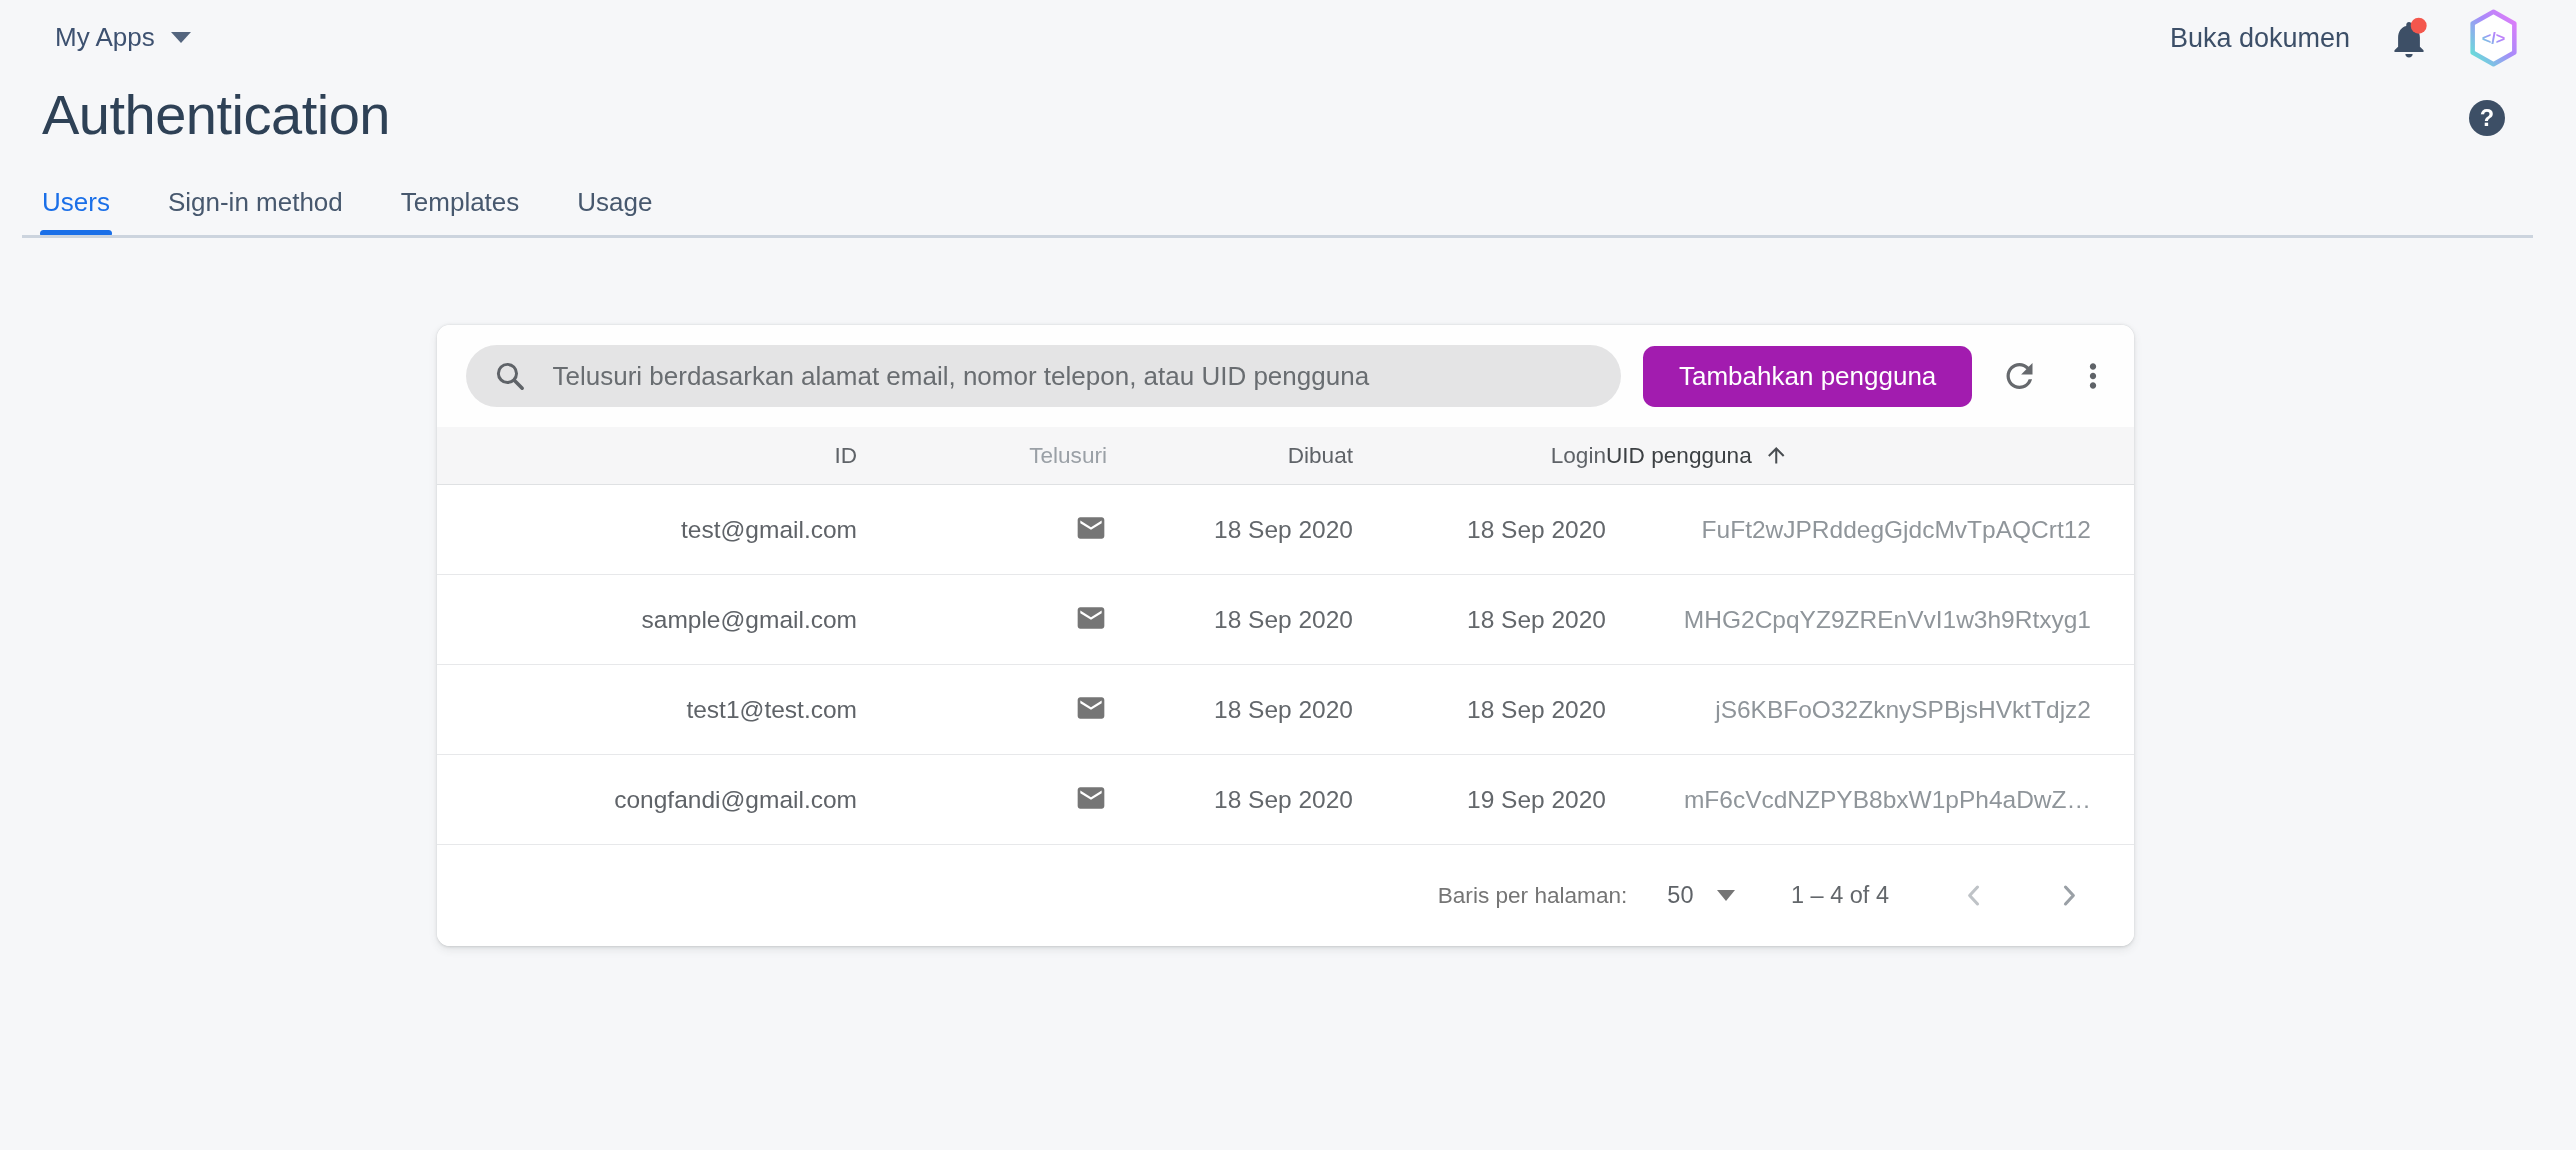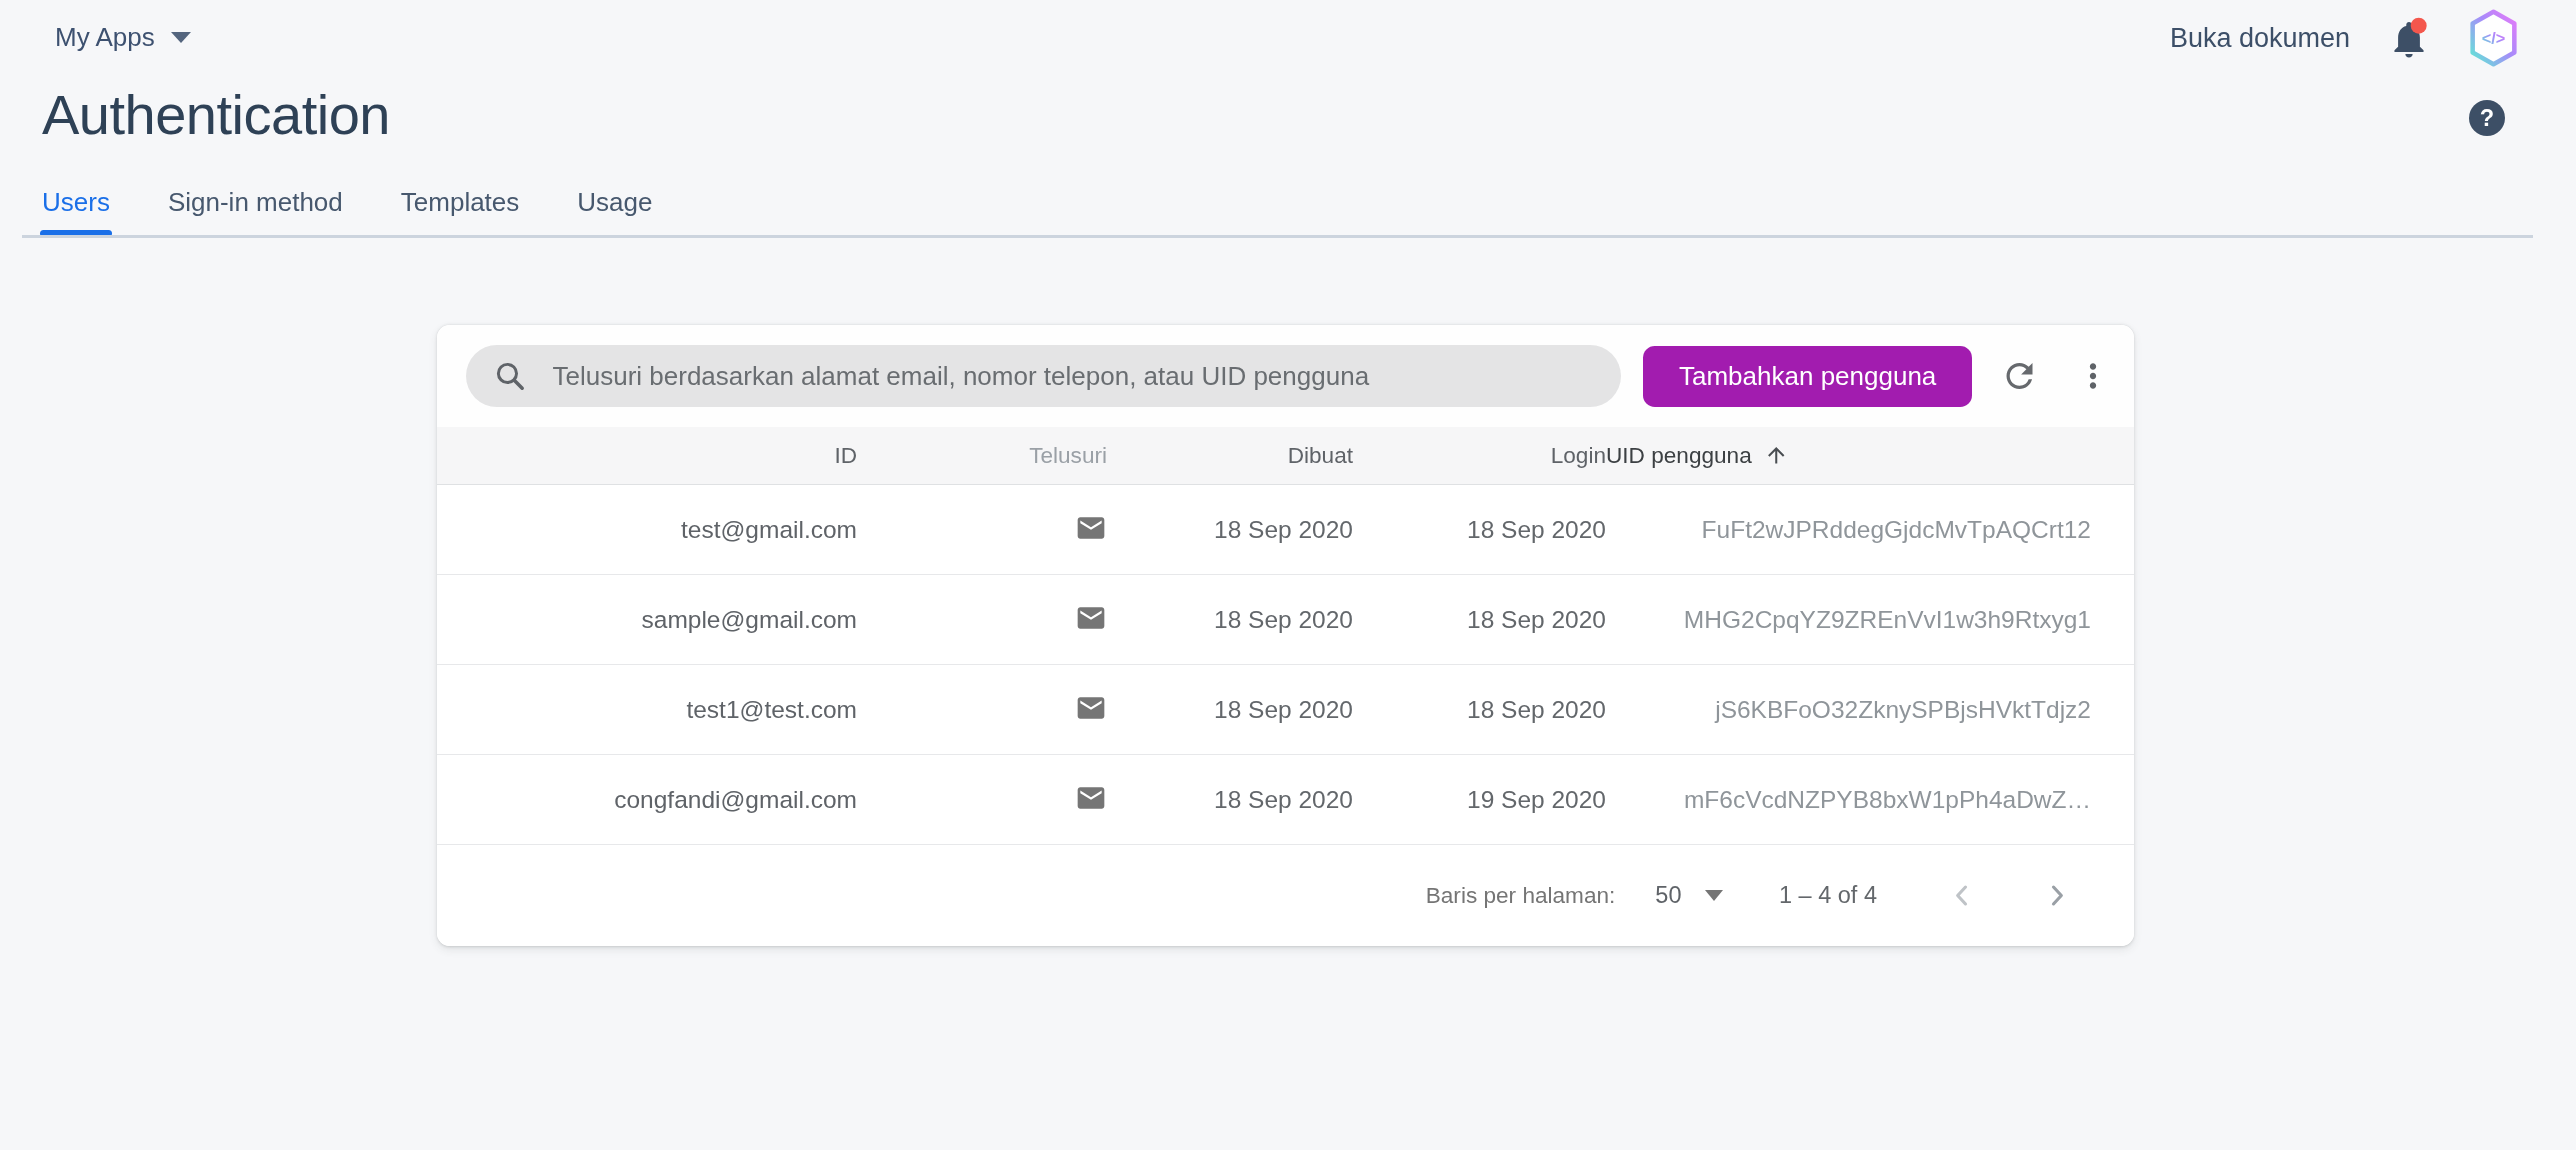--- a/index.html
+++ b/index.html
@@ -96,21 +96,21 @@
   .th.sorted{color:#3c4043;display:flex;align-items:center;gap:12.7px;}
   .trow{
     height:89px;flex:none;border-bottom:0.9px solid #e7e8ea;background:#fff;cursor:pointer;
   }
   .cell-id{font-size:24.5px;color:#5f6368;}
   .cell-date{font-size:24.5px;color:#63676b;}
   .cell-uid{font-size:24.5px;color:#8f959a;white-space:nowrap;overflow:hidden;}
   
   .tfoot{
     flex:1;display:flex;align-items:center;justify-content:flex-end;
-    padding-right:52px;background:#fff;
+    padding-right:40px;background:#fff;
   }
   .rpp-label{font-size:22.6px;color:#757575;}
   .rpp-select{display:flex;align-items:center;gap:23.5px;margin-left:40px;cursor:pointer;}
   .rpp-value{font-size:23.5px;color:#5f6368;}
   .tri-small{
     width:0;height:0;border-left:9px solid transparent;border-right:9px solid transparent;
     border-top:11px solid #757575;
   }
   .range-label{font-size:23.5px;color:#63676b;margin-left:56px;}
   .pg-btn{background:none;border:none;cursor:pointer;width:51px;height:51px;

